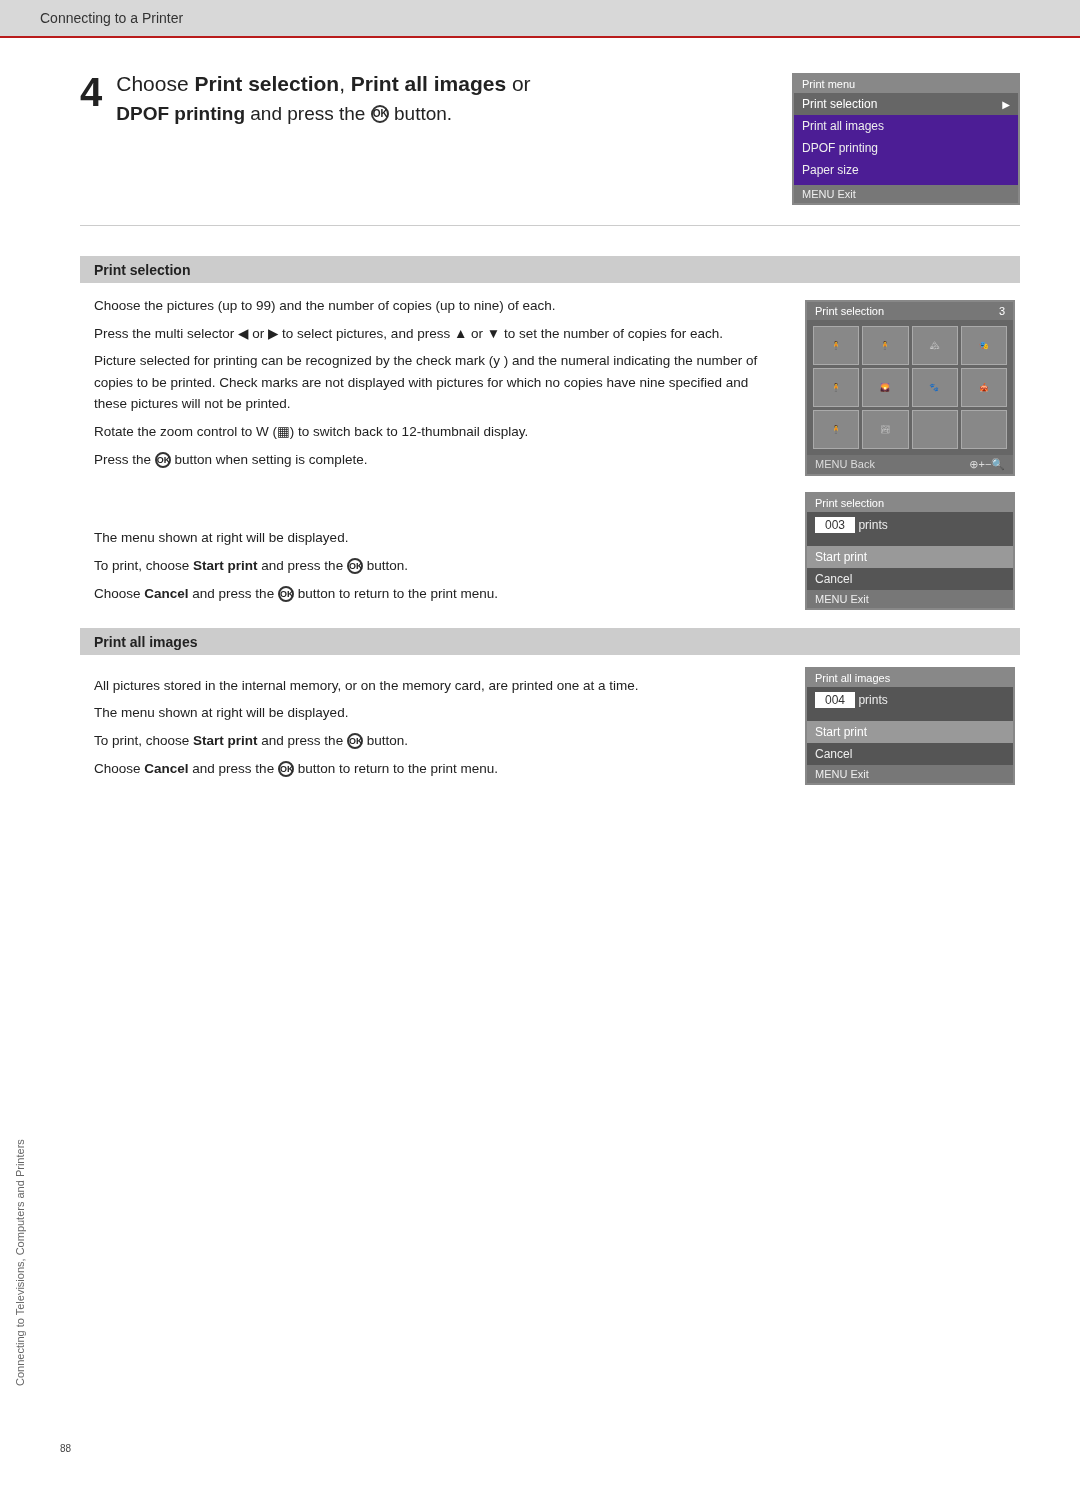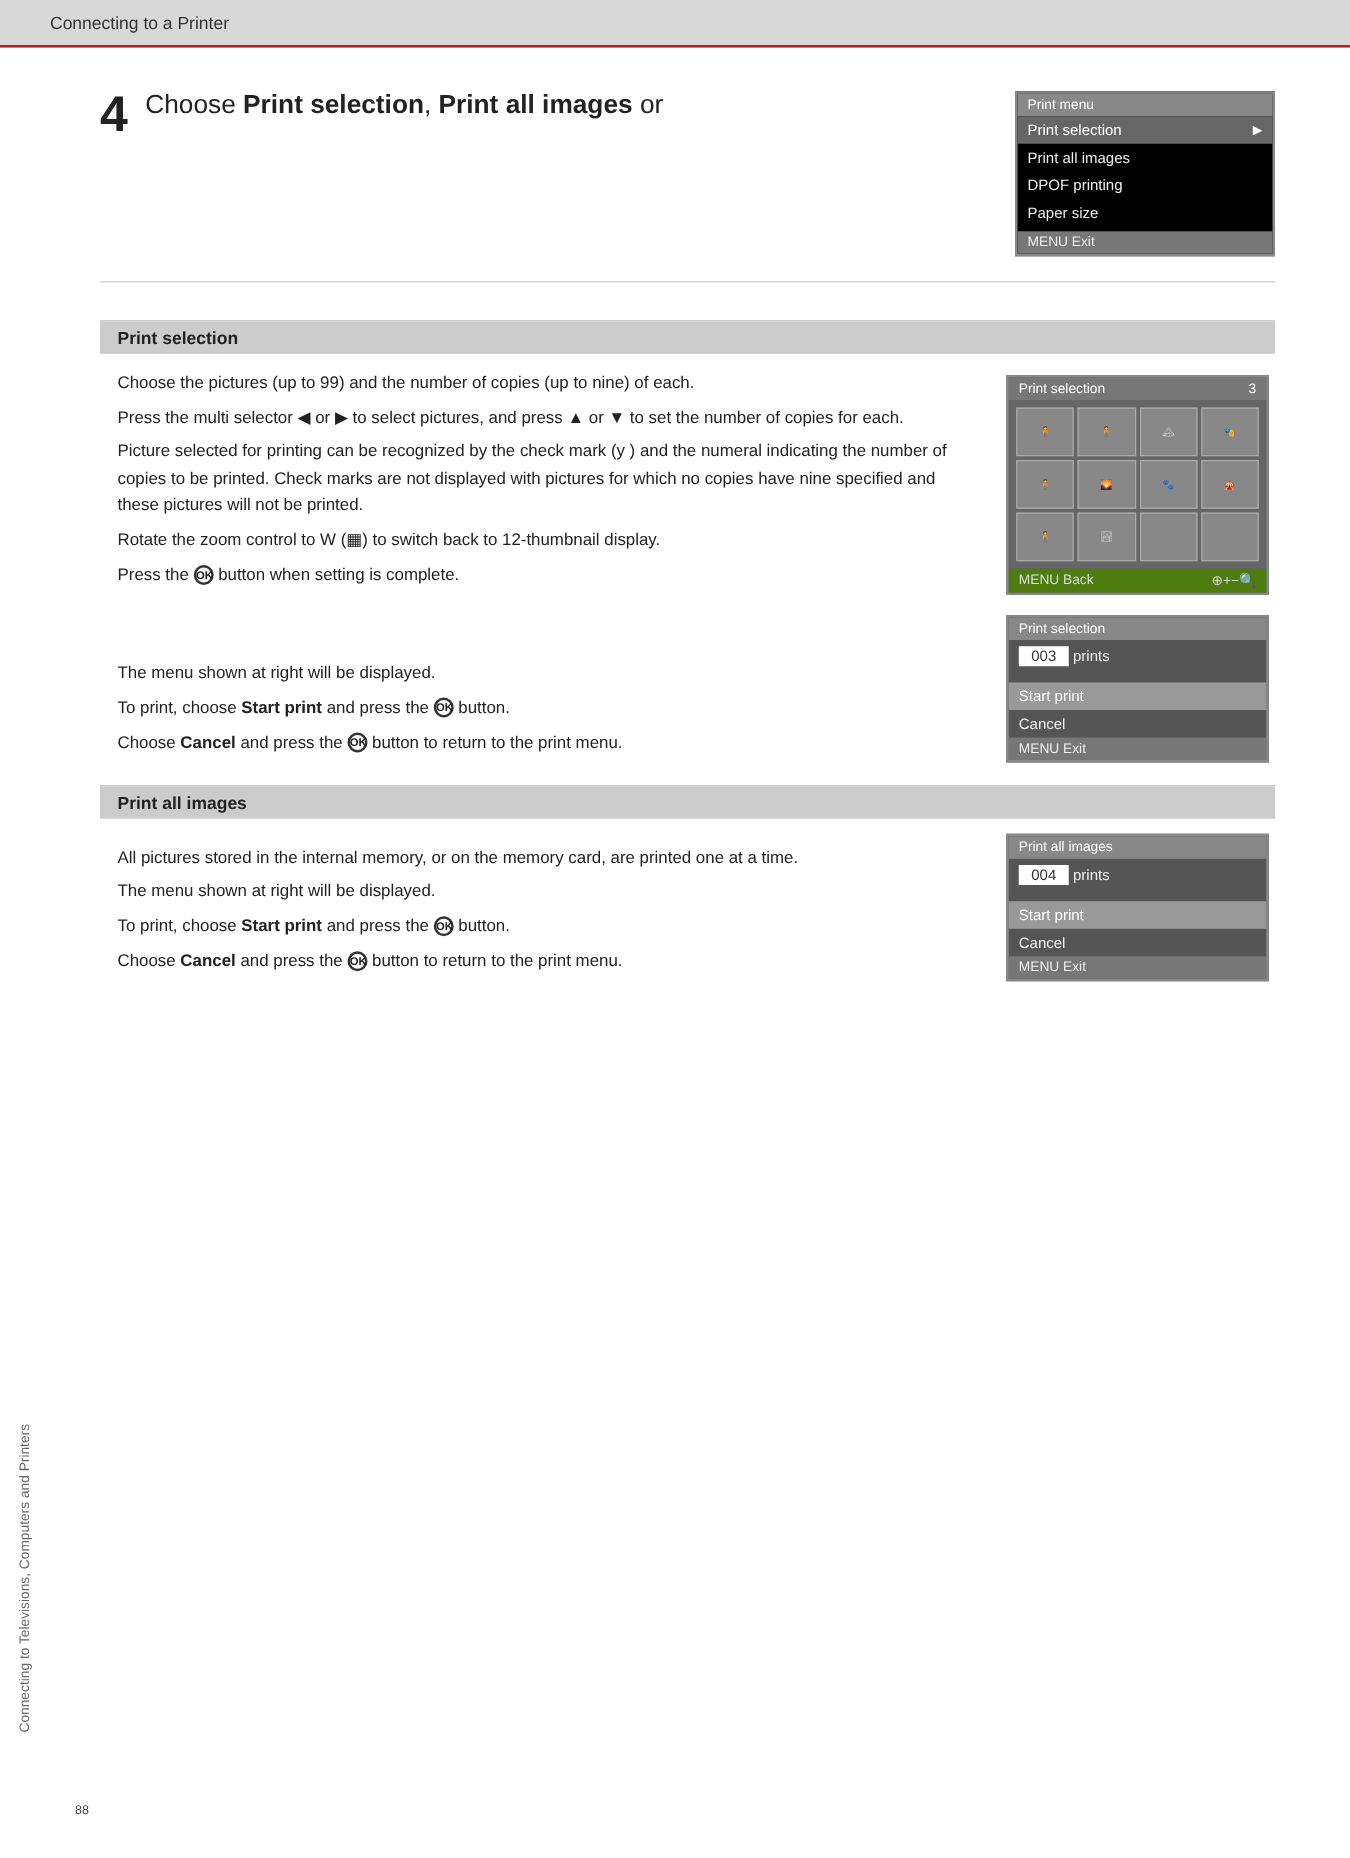--- a/index.html
+++ b/index.html
@@ -20,23 +20,23 @@
       color: #333;
       border-bottom: 2px solid #b91c1c;
     }
     
     .main-content {
       padding: 30px 60px 30px 80px;
       max-width: 1080px;
     }
     
     .screen-mockup {
-      background: #000000;
+      background: #4c1d95;
       border: 2px solid #888;
-      width: 208px;
+      width: 228px;
       padding: 0;
       font-size: 12px;
       color: #fff;
     }
     .screen-title {
       background: #888;
       color: #fff;
       padding: 3px 8px;
       font-size: 11px;
     }
@@ -105,21 +105,21 @@
     .thumb-inner {
       position: absolute;
       inset: 0;
       display: flex;
       align-items: center;
       justify-content: center;
       font-size: 8px;
       color: #ccc;
     }
     .pss-footer {
-      background: #4d7c0f;
+      background: #737373;
       color: #ddd;
       padding: 3px 8px;
       font-size: 11px;
       display: flex;
       justify-content: space-between;
     }
     
     .confirm-screen {
       background: #555;
       border: 2px solid #888;
@@ -264,20 +264,25 @@
         <div class="screen-item">Paper size</div>
         <div class="screen-footer">MENU Exit</div>
       </div>
     </div>
 
     <div class="number-badge">4</div>
     <div style="overflow:hidden;">
       <p style="font-size:21px; line-height:1.5;">
         <span>Choose </span><strong>Print selection</strong><span>, </span><strong>Print all images</strong><span> or </span>
       </p>
+      <p style="font-size:19px; line-height:1.5;">
+        <strong>DPOF printing</strong><span> and press the</span>
+        <span class="ok-circle"><span>OK</span></span>
+        <span> button.</span>
+      </p>
     </div>
   </div>
 
   <div class="section-wrapper">
     <div class="section-title-bar">Print selection</div>
 
     <div class="inner-section">
       <div class="text-part">
         <div class="section-body">
           <p>Choose the pictures (up to 99) and the number of copies (up to nine) of each.</p>

